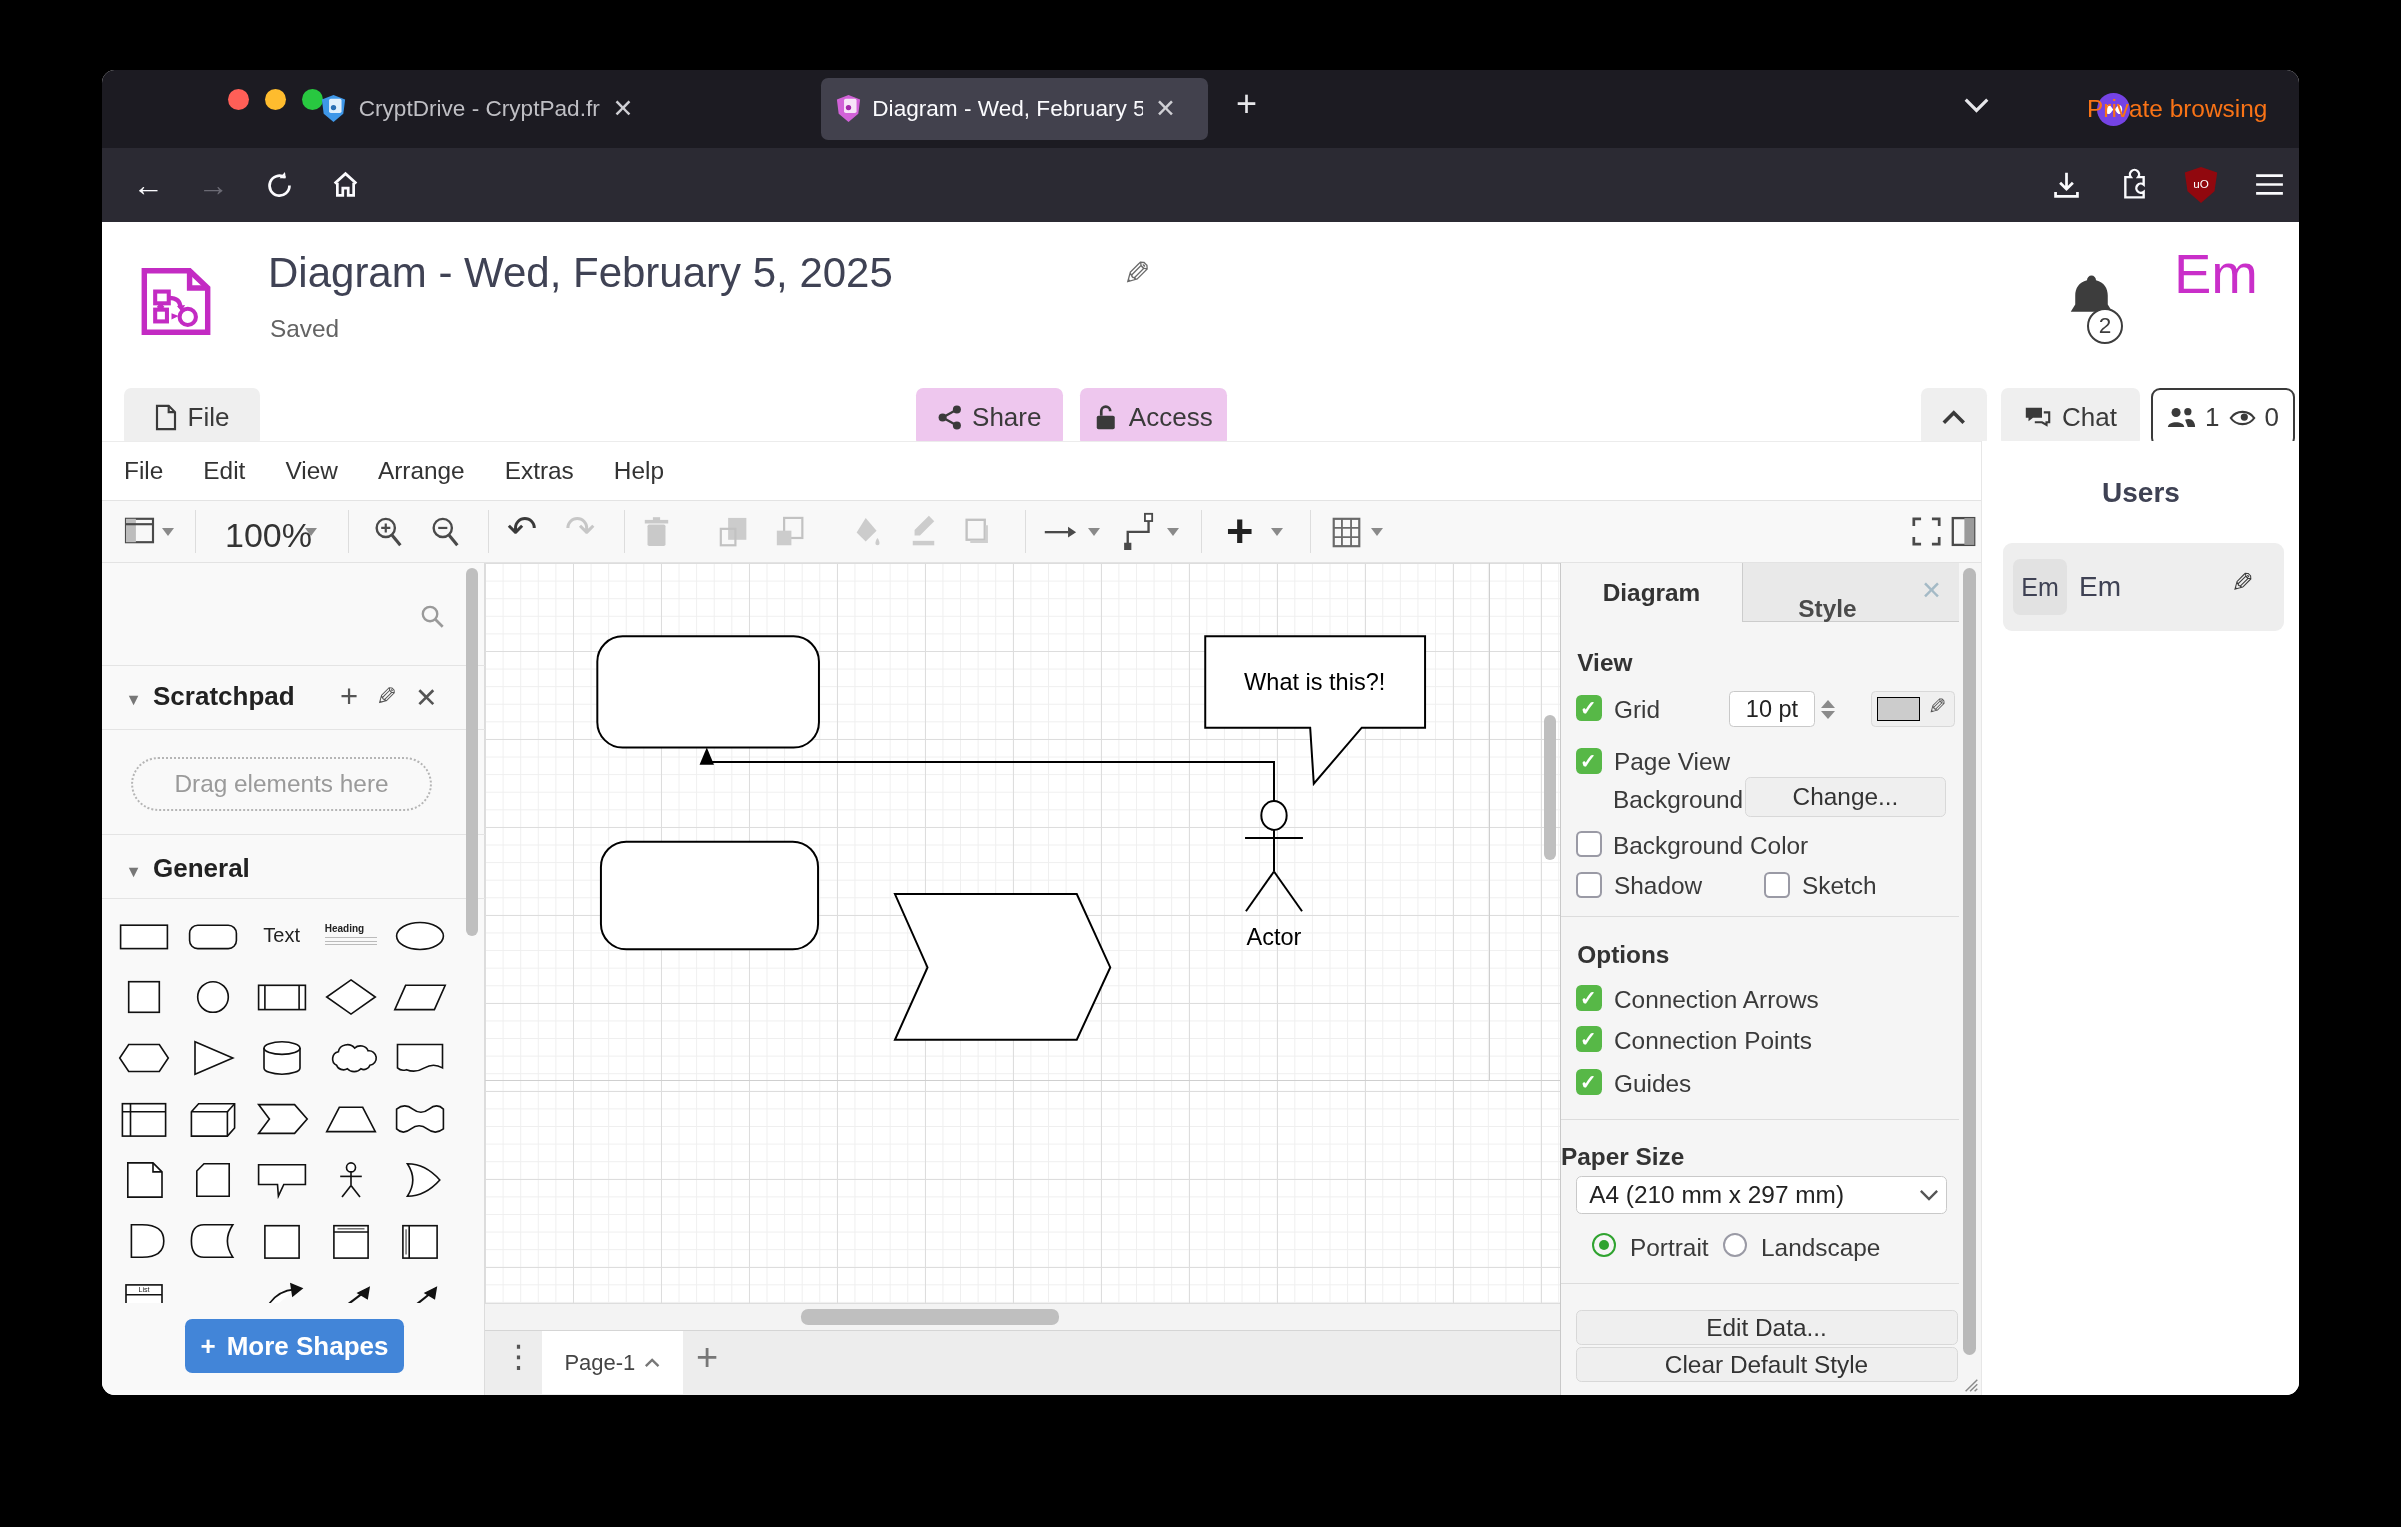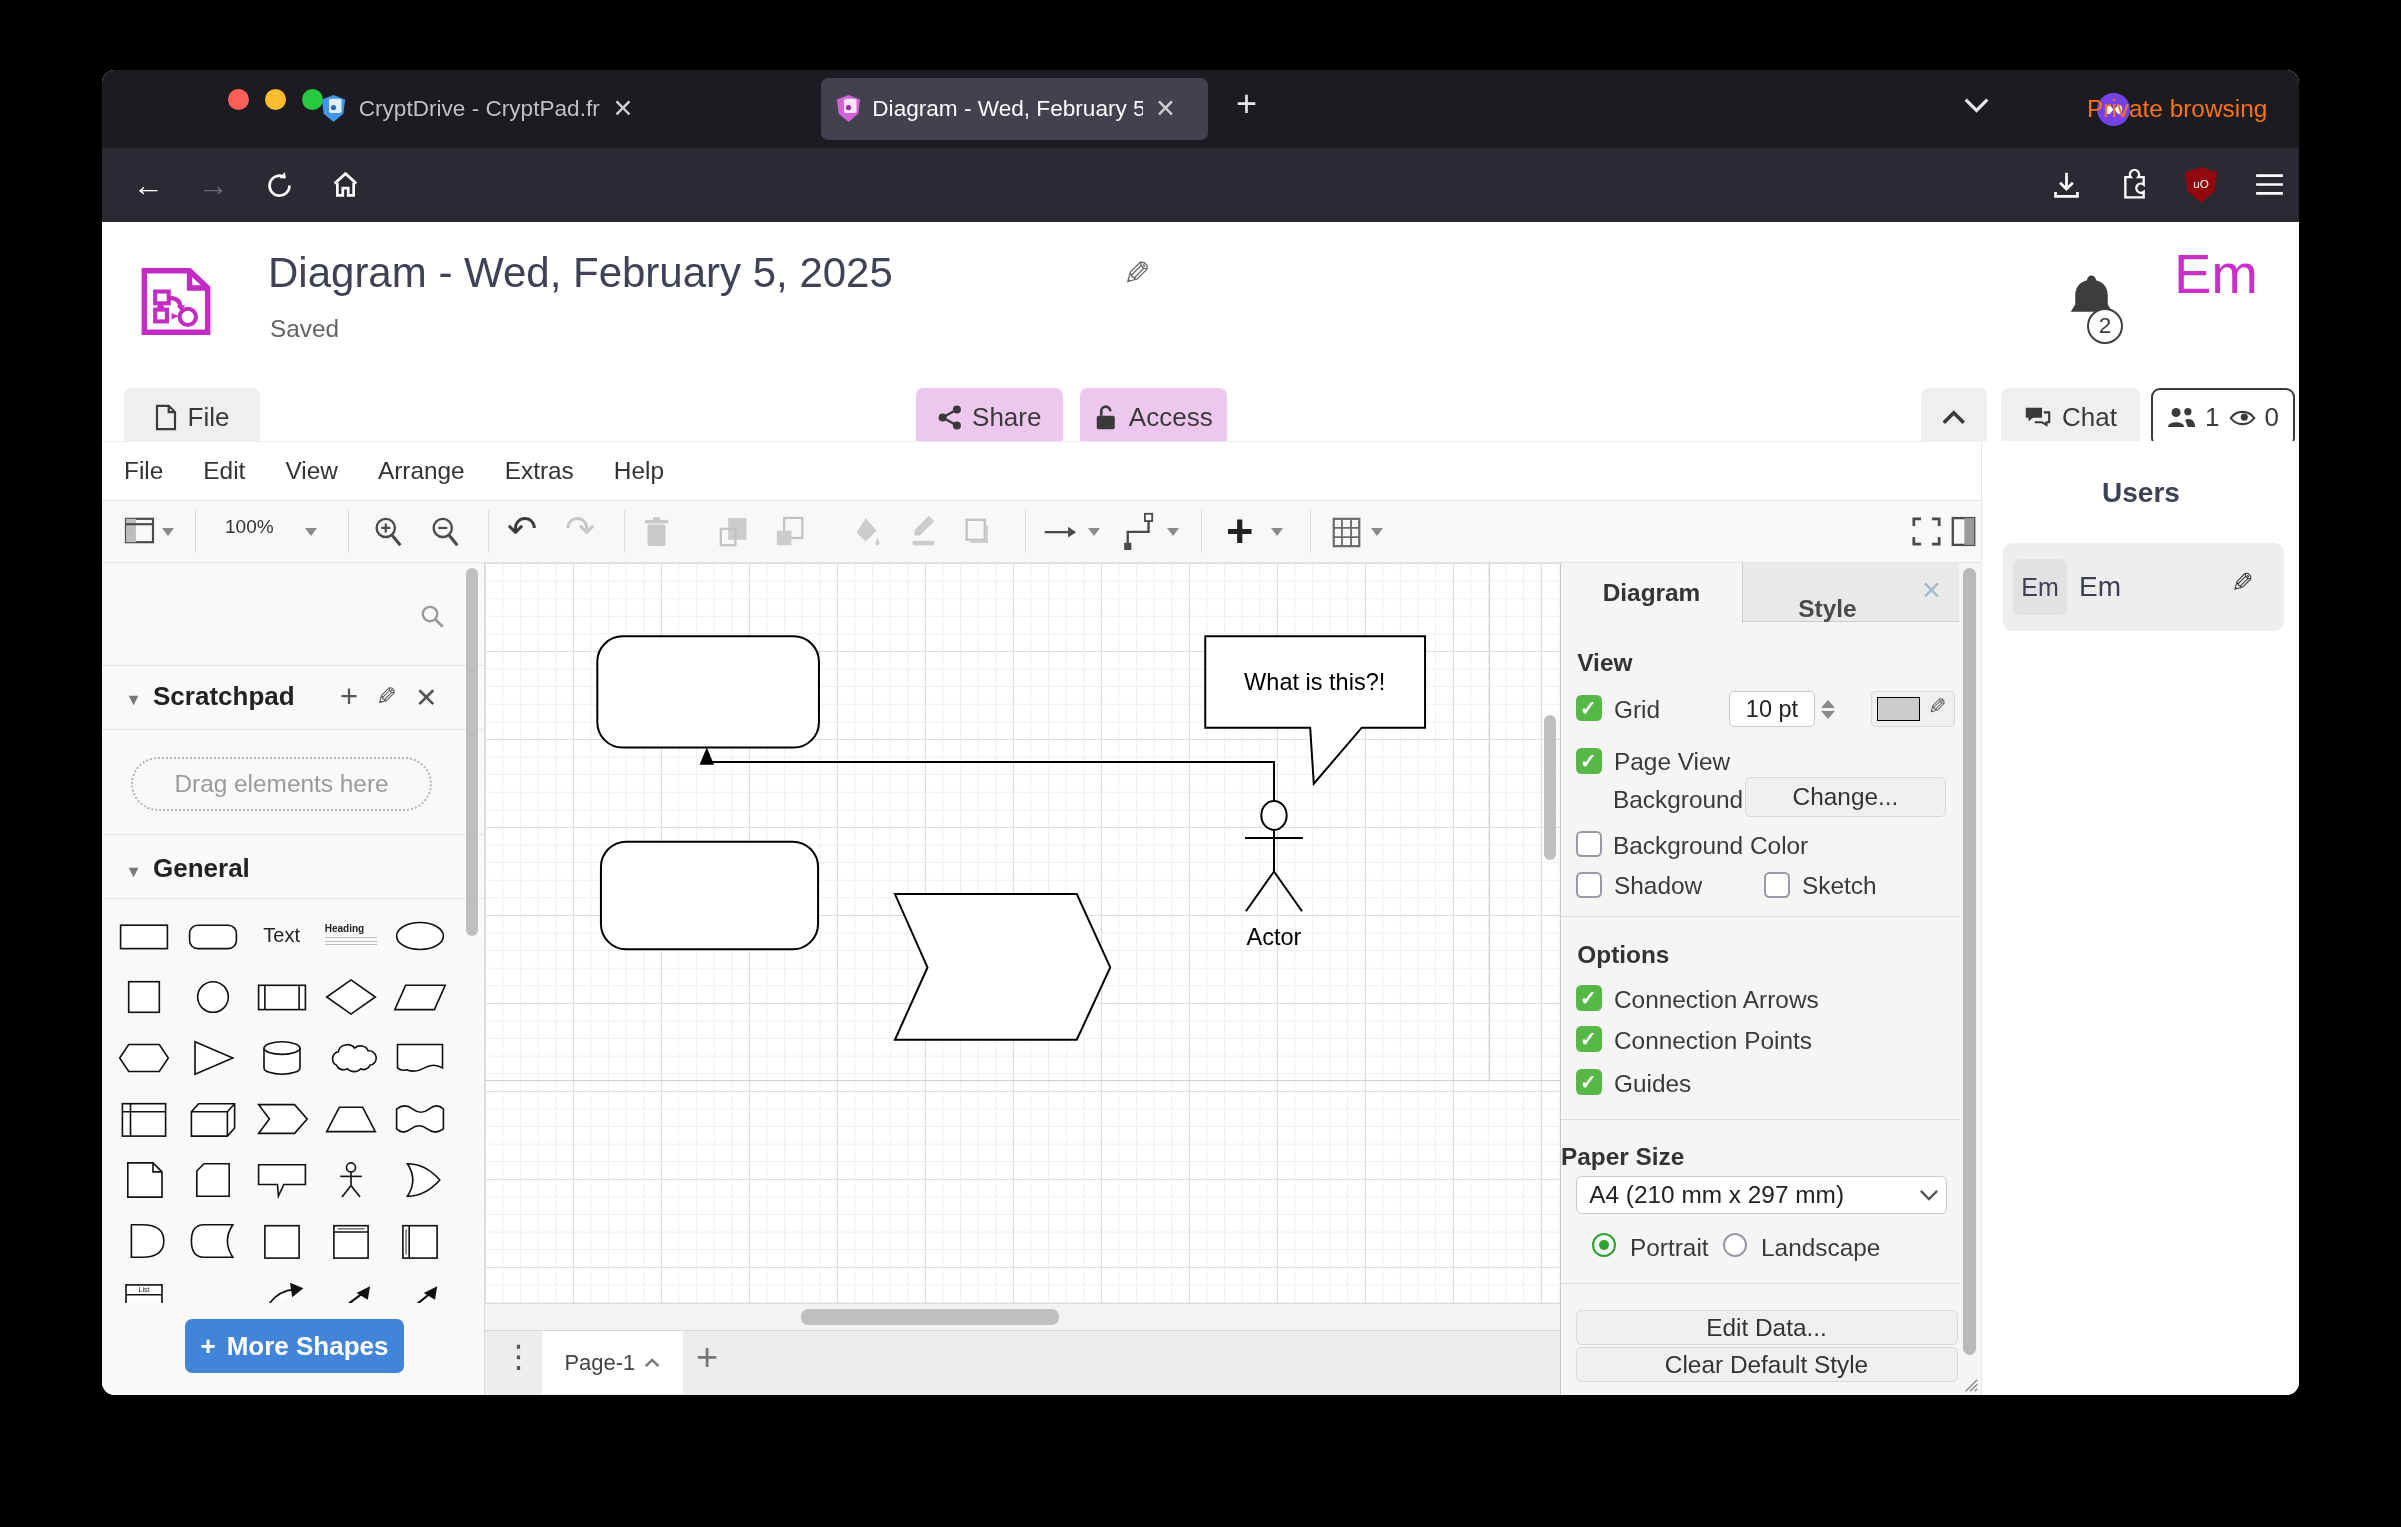--- a/index.html
+++ b/index.html
@@ -228,21 +228,21 @@
   </div>
 
   <div class="abs" id="drawtoolbar">
     <svg class="abs" style="left:22px;top:16.3px;" width="31" height="27" viewBox="0 0 34 30">
         <rect x="2" y="2" width="30" height="26" stroke="#4a4a4a" stroke-width="2.4" fill="none"></rect>
         <rect x="2" y="2" width="11" height="26" fill="#bdbdbd"></rect>
         <line x1="2" y1="8" x2="32" y2="8" stroke="#4a4a4a" stroke-width="2.4"></line>
       </svg>
     <div class="abs caret" style="left:60px;top:27px;"></div>
     <div class="abs tbdiv" style="left:93px;"></div>
-    <span class="abs" style="left:123px;top:15.4px;font-size:19px;color:#333;">100%</span>
+    <span class="abs" style="left:123px;top:15.4px;font-size:34px;color:#333;">100%</span>
     <div class="abs caret" style="left:203px;top:27px;"></div>
     <div class="abs tbdiv" style="left:246px;"></div>
     <svg class="abs" style="left:271px;top:14.5px;" width="31" height="33" viewBox="0 0 34 36">
         <circle cx="14" cy="13" r="10" stroke="#4a4a4a" stroke-width="2.6" fill="none"></circle>
         <line x1="21" y1="21" x2="30" y2="32" stroke="#4a4a4a" stroke-width="3.4"></line>
         <path d="M14 8 V18 M9 13 H19" stroke="#4a4a4a" stroke-width="2.4"></path>
       </svg>
     <svg class="abs" style="left:328px;top:14.5px;" width="31" height="33" viewBox="0 0 34 36">
         <circle cx="14" cy="13" r="10" stroke="#4a4a4a" stroke-width="2.6" fill="none"></circle>
         <line x1="21" y1="21" x2="30" y2="32" stroke="#4a4a4a" stroke-width="3.4"></line>

